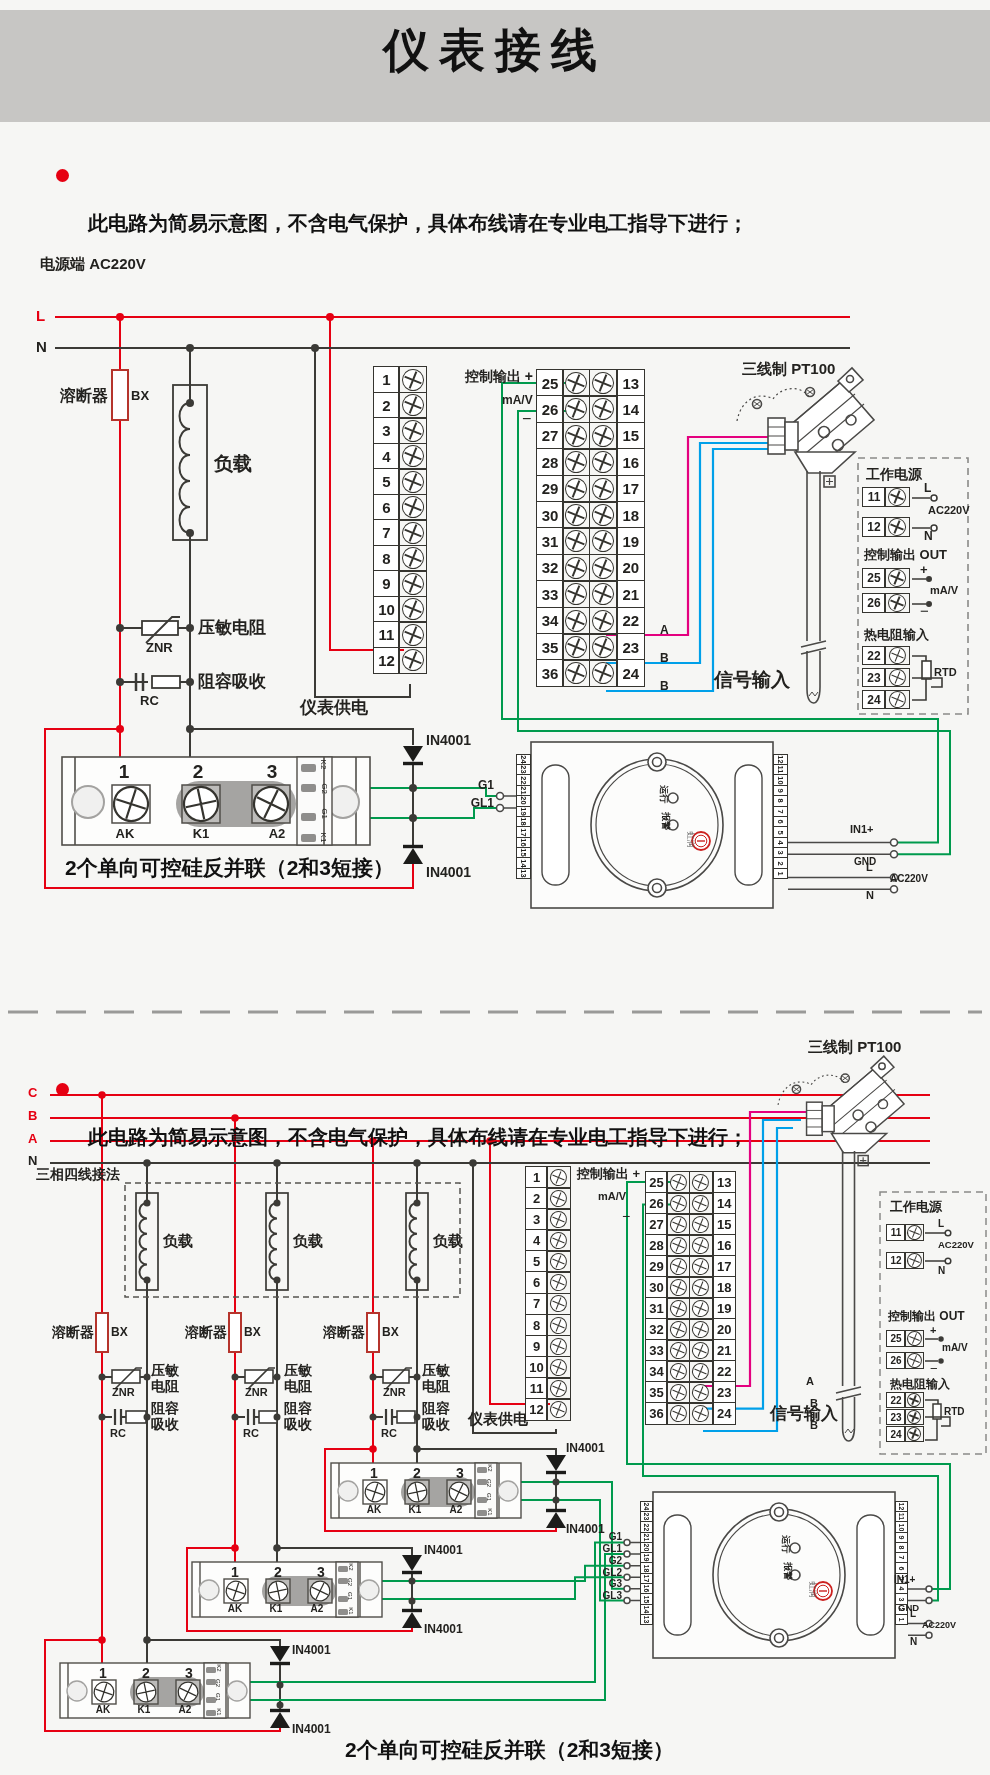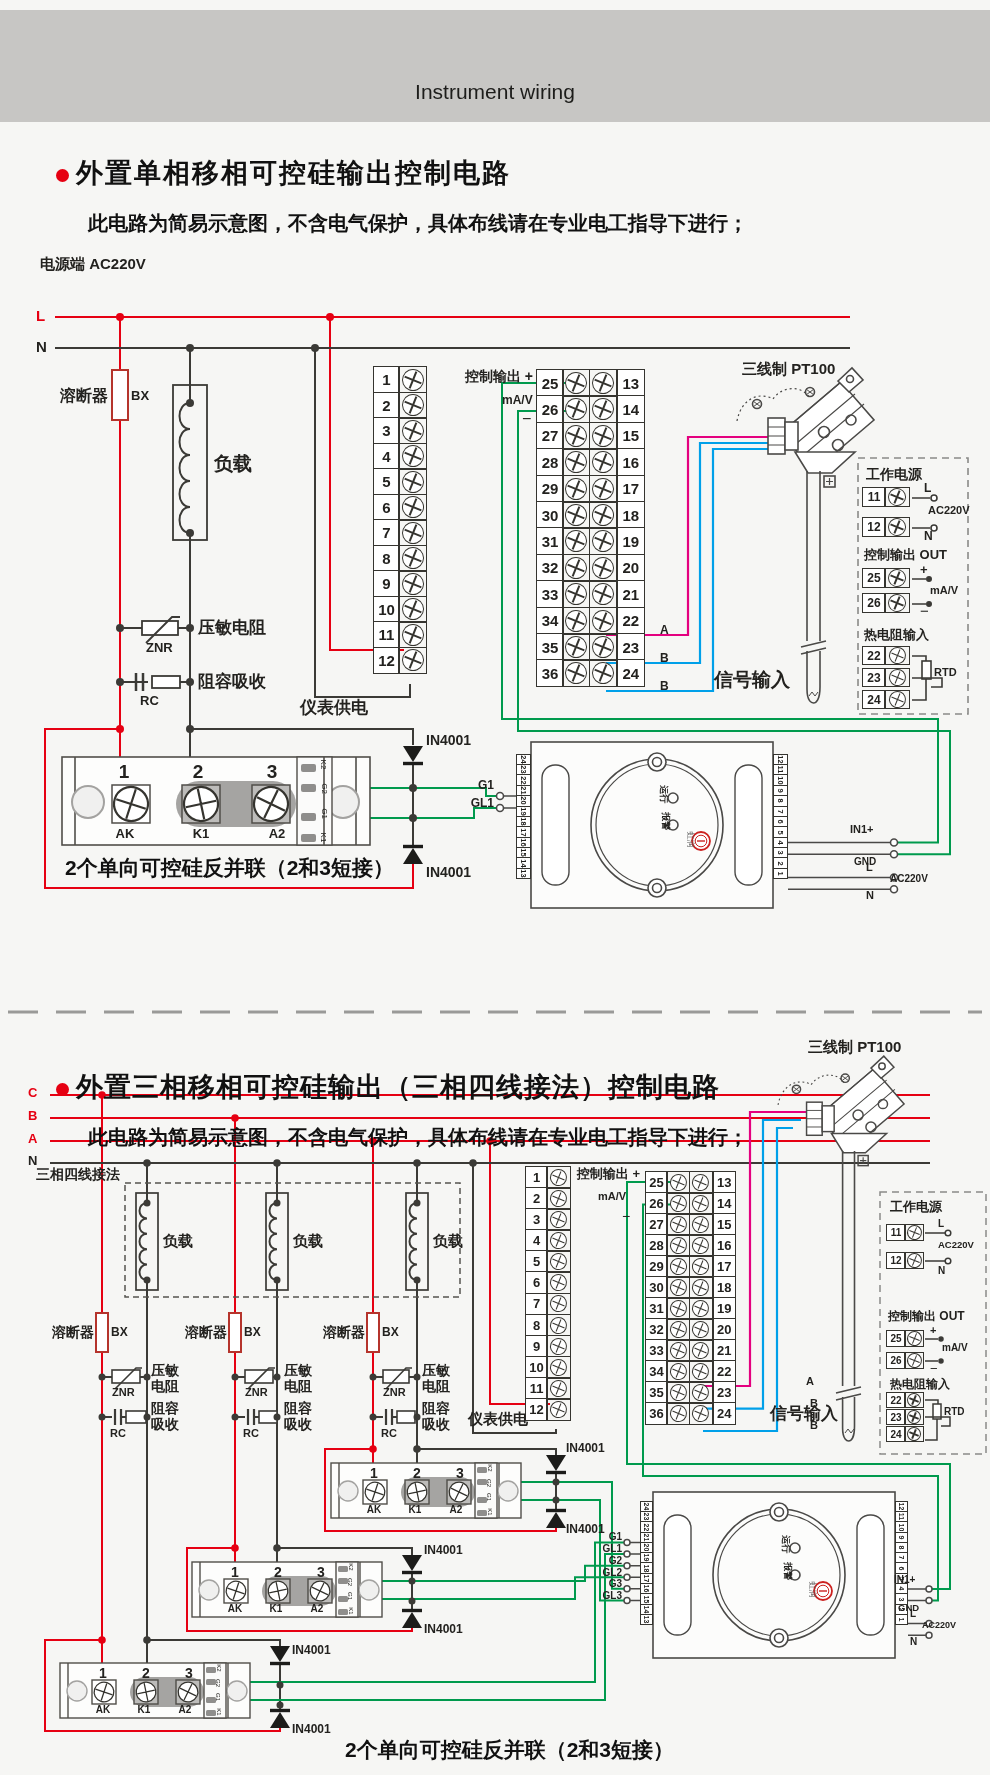--- a/index.html
+++ b/index.html
@@ -380,24 +380,23 @@
           <circle cx="556" cy="1500" r="3.5"></circle>
           <circle cx="412" cy="1581" r="3.5"></circle>
           <circle cx="412" cy="1601" r="3.5"></circle>
           <circle cx="280" cy="1685" r="3.5"></circle>
           <circle cx="280" cy="1705" r="3.5"></circle>
         </g>
 </g>
 </svg>
 
 <div class="header"></div>
-<div class="t tc" style="left:0;width:990px;top:80px;font-size:21px;color:#1d1d1b">Instrument wiring</div>
+<div class="t b tc" style="left:0;width:990px;top:24px;font-size:46px;letter-spacing:10px;color:#111">仪表接线</div>
 
 <div class="bullet" style="left:56px;top:169px"></div>
-<div class="t b" style="left:76px;top:158px;font-size:27px;letter-spacing:2px;color:#111">外置单相移相可控硅输出控制电路</div>
 <div class="t b" style="left:88px;top:212px;font-size:20px;color:#111">此电路为简易示意图，不含电气保护，具体布线请在专业电工指导下进行；</div>
 <div class="t b" style="left:40px;top:255px;font-size:15px">电源端  AC220V</div>
 <div class="t b red" style="left:36px;top:307px;font-size:15px">L</div>
 <div class="t b" style="left:36px;top:338px;font-size:15px">N</div>
 <div class="t b" style="left:60px;top:387px;font-size:16px">溶断器</div>
 <div class="t b" style="left:131px;top:389px;font-size:13px">BX</div>
 <div class="t b" style="left:214px;top:453px;font-size:19px">负载</div>
 <div class="t b" style="left:198px;top:618px;font-size:17px">压敏电阻</div>
 <div class="t b" style="left:146px;top:641px;font-size:13px">ZNR</div>
 <div class="t b" style="left:198px;top:672px;font-size:17px">阻容吸收</div>
@@ -765,21 +764,20 @@
     </div>
 <div class="prow" style="left:862px;top:690px;--rh:20px;--nw:24px;--sw:26px;--scr:17px;font-size:12px">
       <div class="tnum">24</div>
       <div class="tscrew">
         <span class="scr"></span>
       </div>
     </div>
 <div class="t b" style="left:934px;top:666px;font-size:11px">RTD</div>
 
 <div class="bullet" style="left:56px;top:1083px"></div>
-<div class="t b" style="left:76px;top:1072px;font-size:27px;letter-spacing:1px;color:#111">外置三相移相可控硅输出（三相四线接法）控制电路</div>
 <div class="t b" style="left:88px;top:1126px;font-size:20px;color:#111">此电路为简易示意图，不含电气保护，具体布线请在专业电工指导下进行；</div>
 <div class="t b" style="left:36px;top:1166px;font-size:14px">三相四线接法</div>
 <div class="t b red" style="left:28px;top:1086px;font-size:13px">C</div>
 <div class="t b red" style="left:28px;top:1109px;font-size:13px">B</div>
 <div class="t b red" style="left:28px;top:1132px;font-size:13px">A</div>
 <div class="t b" style="left:28px;top:1154px;font-size:13px">N</div>
 <div class="t b" style="left:163px;top:1232px;font-size:15px">负载</div>
 <div class="t b" style="left:293px;top:1232px;font-size:15px">负载</div>
 <div class="t b" style="left:433px;top:1232px;font-size:15px">负载</div>
 <div class="t b" style="left:52px;top:1324px;font-size:14px">溶断器</div>

